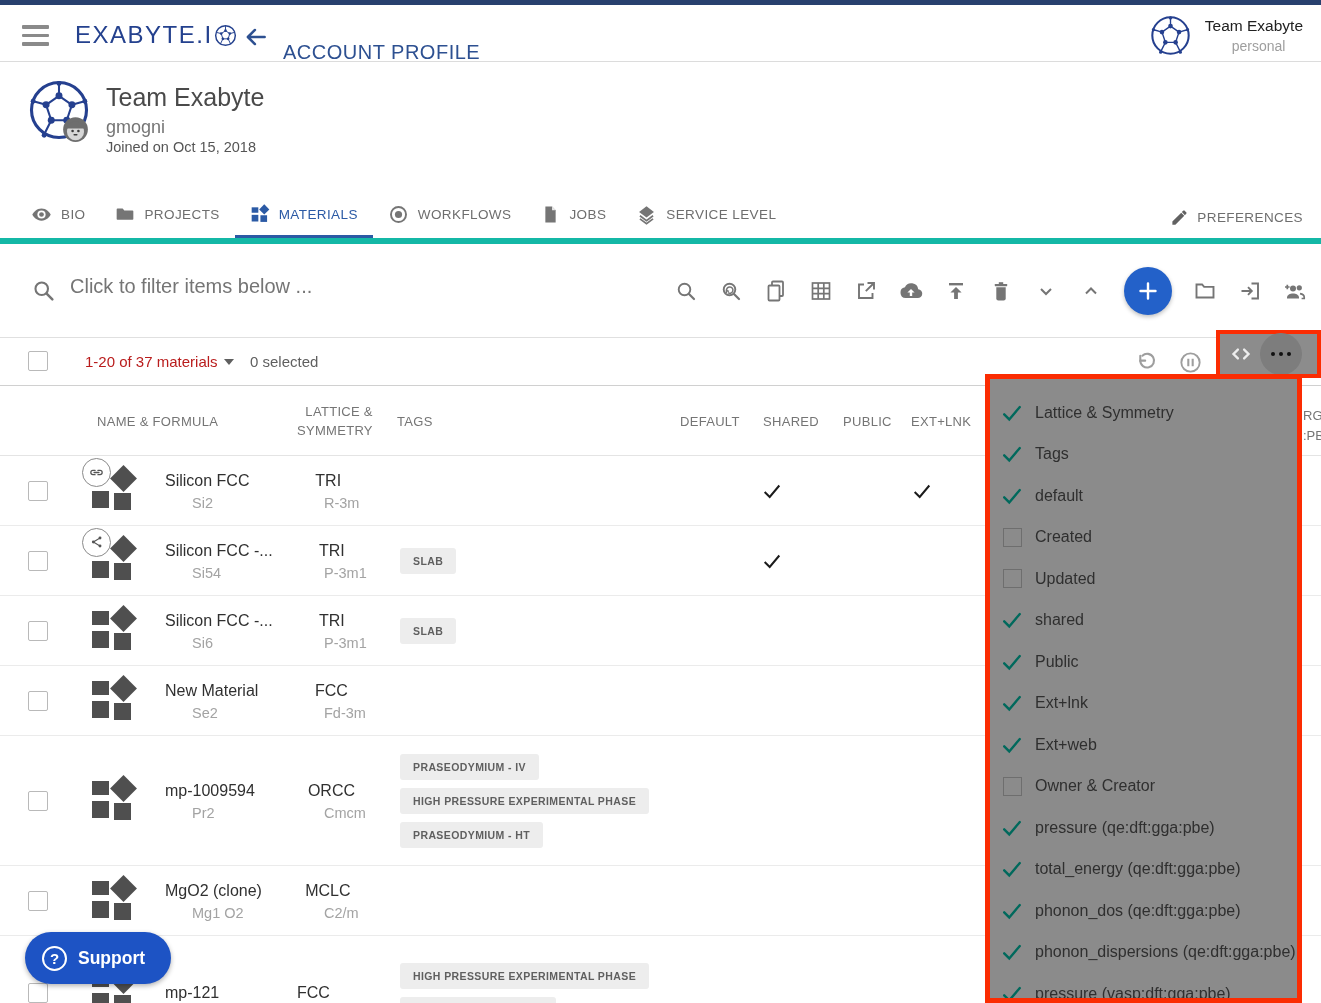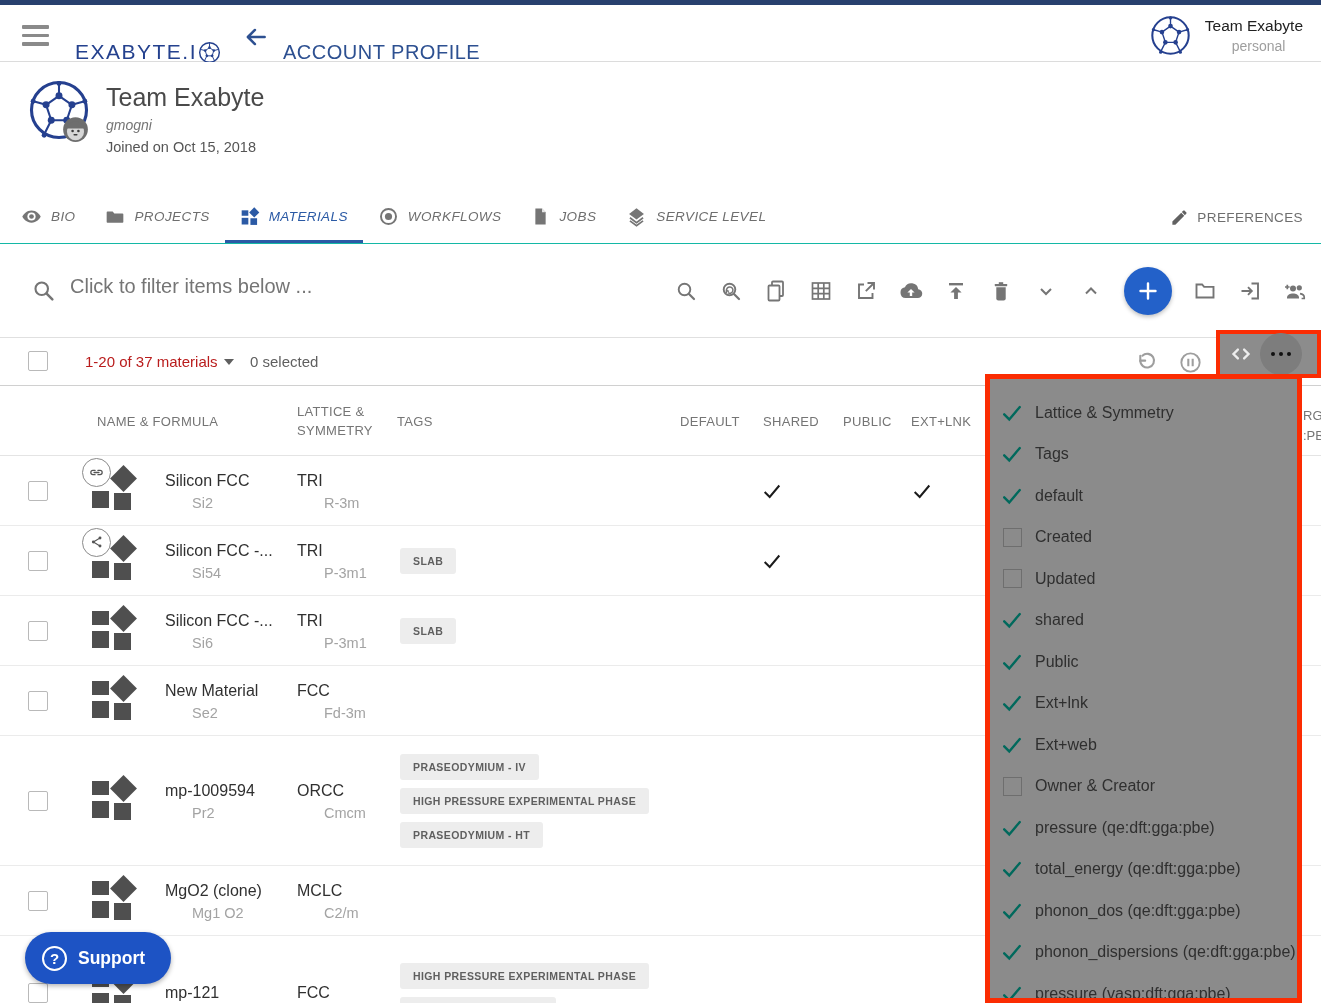--- a/index.html
+++ b/index.html
@@ -10,39 +10,39 @@
 
   
   .win-strip { position:absolute; left:0; top:0; width:1321px; height:5px; background:#28406e; }
 
   
   .header { position:absolute; left:0; top:5px; width:1321px; height:57px; background:#fff;
             border-bottom:1px solid #dcdcdc; }
   .hamburger { position:absolute; left:22px; top:20px; width:27px; height:21px; cursor:pointer; }
   .hamburger div { height:3.5px; background:#8a8a8a; border-radius:1px; margin-bottom:5px; }
   .logo { position:absolute; left:75px; top:16px; display:flex; align-items:center;
-          font-size:21px; letter-spacing:1.5px; color:#24418e;margin-top:19px; }
+          font-size:24px; letter-spacing:1.5px; color:#24418e; }
   .logo .ball { margin-left:1px; }
   .back-arrow { position:absolute; left:243px; top:19px; cursor:pointer; }
   .page-title { position:absolute; left:283px; top:36px; font-size:20px; letter-spacing:0.5px; color:#2d5091; }
   .hdr-user { position:absolute; right:18px; top:10px; display:flex; align-items:center; gap:14px; cursor:pointer; }
   .hdr-user .name { font-size:15.5px; color:#212121; }
   .hdr-user .sub { font-size:14px; color:#9e9e9e; margin-top:3px; }
 
   
   .profile { position:absolute; left:0; top:62px; width:1321px; height:128px; background:#fff; }
   .p-avatar { position:absolute; left:28px; top:17px; width:62px; height:62px; }
   .p-face { position:absolute; left:62px; top:54px; width:27px; height:27px; }
   .p-name { position:absolute; left:106px; top:21px; font-size:25px; color:#4a4a4a; }
-  .p-user { position:absolute; left:106px; top:55px; font-size:14px; color:#757575;font-style:italic; }
+  .p-user { position:absolute; left:106px; top:55px; font-size:18px; color:#757575; }
   .p-join { position:absolute; left:106px; top:77px; font-size:14.5px; color:#555; }
 
   
   .tabs { position:absolute; left:0; top:190px; width:1321px; height:54px; background:#fff;
-          border-bottom:1px solid #14b8a6; display:flex; align-items:center; padding-left:6px;font-style:italic; }
+          border-bottom:6px solid #14b8a6; display:flex; align-items:center; padding-left:16px; }
   .tab { display:flex; align-items:center; gap:9px; padding:0 15px; height:100%;
          font-size:13.5px; letter-spacing:0.4px; color:#6e6e6e; cursor:pointer; position:relative; white-space:nowrap; }
   .tab.active { color:#2b5aa5; }
   .tab.active::after { content:""; position:absolute; left:0; right:0; bottom:0; height:3px; background:#2b5aa5; }
   .tab-pref { position:absolute; right:18px; top:190px; height:54px; display:flex; align-items:center; gap:8px;
               font-size:13.5px; letter-spacing:0.4px; color:#6e6e6e; cursor:pointer; }
 
   
   .filterbar { position:absolute; left:0; top:244px; width:1321px; height:94px; background:#fff;
                border-bottom:1px solid #e0e0e0; }
@@ -69,21 +69,21 @@
   
   .thead { position:absolute; left:0; top:386px; width:1321px; height:70px; background:#fff;
            border-bottom:1px solid #e4e4e4; font-size:13px; color:#757575; letter-spacing:0.3px; }
   .th { position:absolute; top:50%; transform:translateY(-50%); white-space:nowrap; }
   .rows { position:absolute; left:0; top:456px; width:1321px; }
   .mrow { position:relative; width:1321px; border-bottom:1px solid #ebebeb; background:#fff; }
   .cell { position:absolute; top:50%; transform:translateY(-50%); }
   .c-check { left:28px; }
   .c-icon { left:90px; }
   .c-name { left:165px; width:125px; }
-  .c-lat { left:297px; }
+  .c-lat { left:297px;text-align:center; }
   .c-tags { left:400px; display:flex; flex-direction:column; gap:8px; align-items:flex-start; }
   .nm { font-size:16px; color:#303030; white-space:nowrap; }
   .sub { font-size:14.5px; color:#a3a3a3; margin-top:5px; white-space:nowrap;padding-left:27px; }
   .chip { background:#ededed; border-radius:3px; padding:7px 13px; font-size:10.5px; font-weight:bold;
           color:#5f5f5f; letter-spacing:0.4px; white-space:nowrap; }
   .mat-icon { position:relative; width:48px; height:46px; }
   .mat-icon .sq { position:absolute; background:#4f4f4f; }
   .mi-rect { left:2px; top:3px; width:17px; height:14px; }
   .mi-dia  { left:24px; top:1px; width:19px; height:19px; transform:rotate(45deg); }
   .mi-s1 { left:2px; top:23px; width:17px; height:17px; }
@@ -346,21 +346,21 @@
   <span class="ctl-pause">
     <svg width="25" height="25" viewBox="0 0 24 24">
         <circle cx="12" cy="12" r="8.8" fill="none" stroke="#9e9e9e" stroke-width="1.8"></circle>
         <path d="M9.9 8.5v7 M14.1 8.5v7" stroke="#9e9e9e" stroke-width="2"></path>
       </svg>
   </span>
 </div>
 
 <div class="thead">
   <div class="th" style="left:97px;">NAME &amp; FORMULA</div>
-  <div class="th" style="left:297px; line-height:19px; transform:translateY(-50%);"><span>LATTICE &amp;</span><br><span>SYMMETRY</span></div>
+  <div class="th" style="left:297px; line-height:19px; transform:translateY(-50%);text-align:right;"><span>LATTICE &amp;</span><br><span>SYMMETRY</span></div>
   <div class="th" style="left:397px;">TAGS</div>
   <div class="th" style="left:680px;">DEFAULT</div>
   <div class="th" style="left:763px;">SHARED</div>
   <div class="th" style="left:843px;">PUBLIC</div>
   <div class="th" style="left:911px;">EXT+LNK</div>
 </div>
 <div class="clip-col">
   <span>RGY</span><br><span>:PB</span>
 </div>
 

